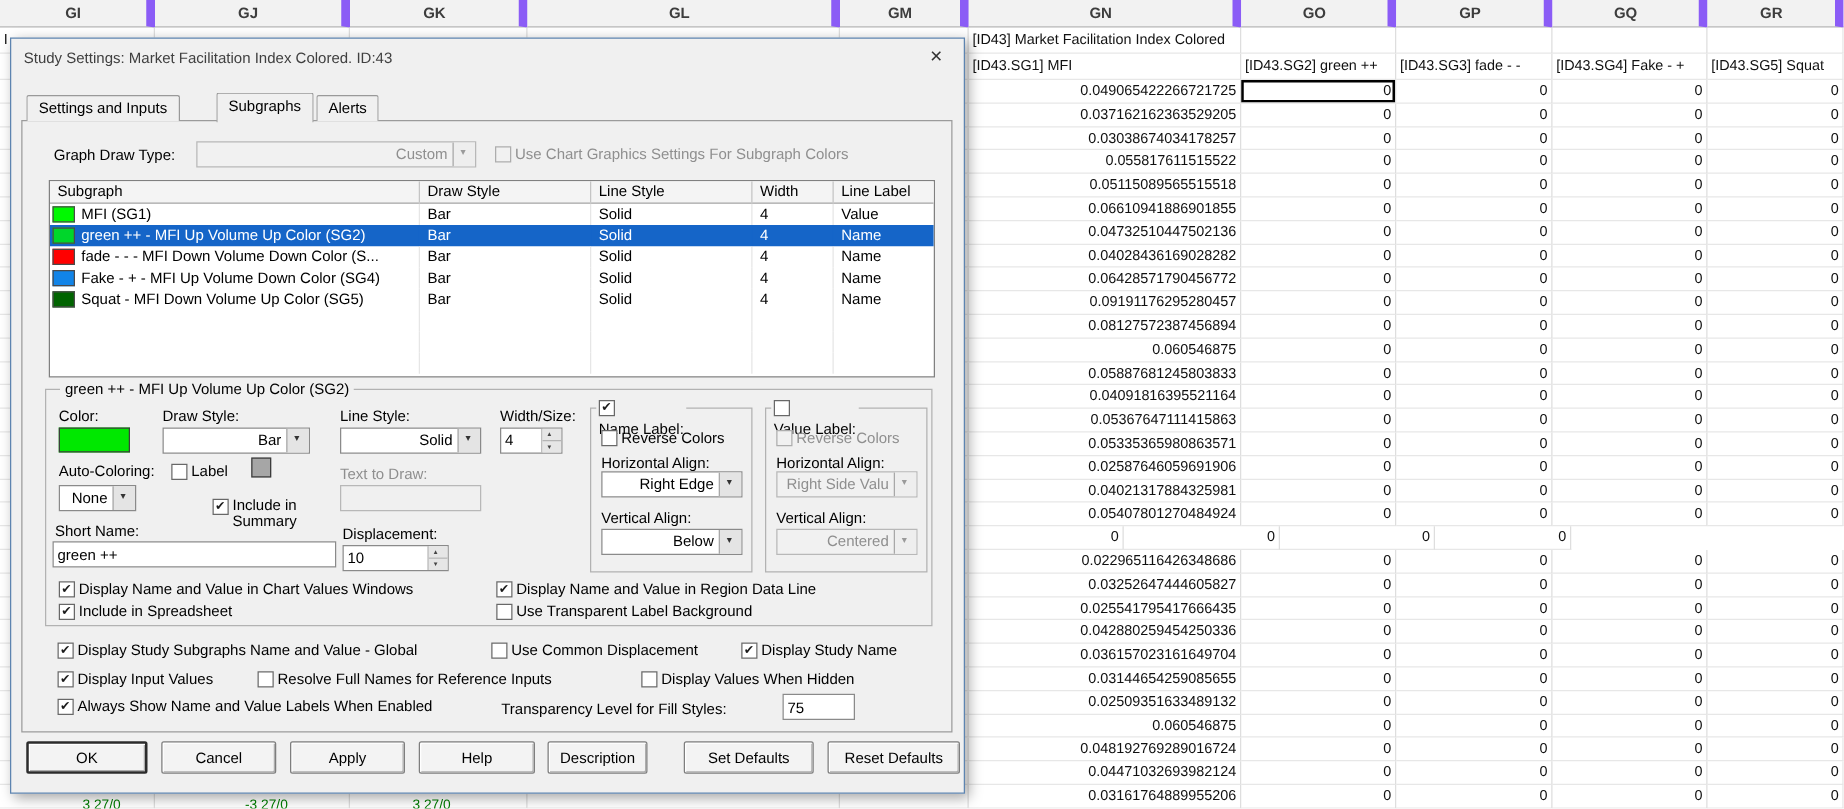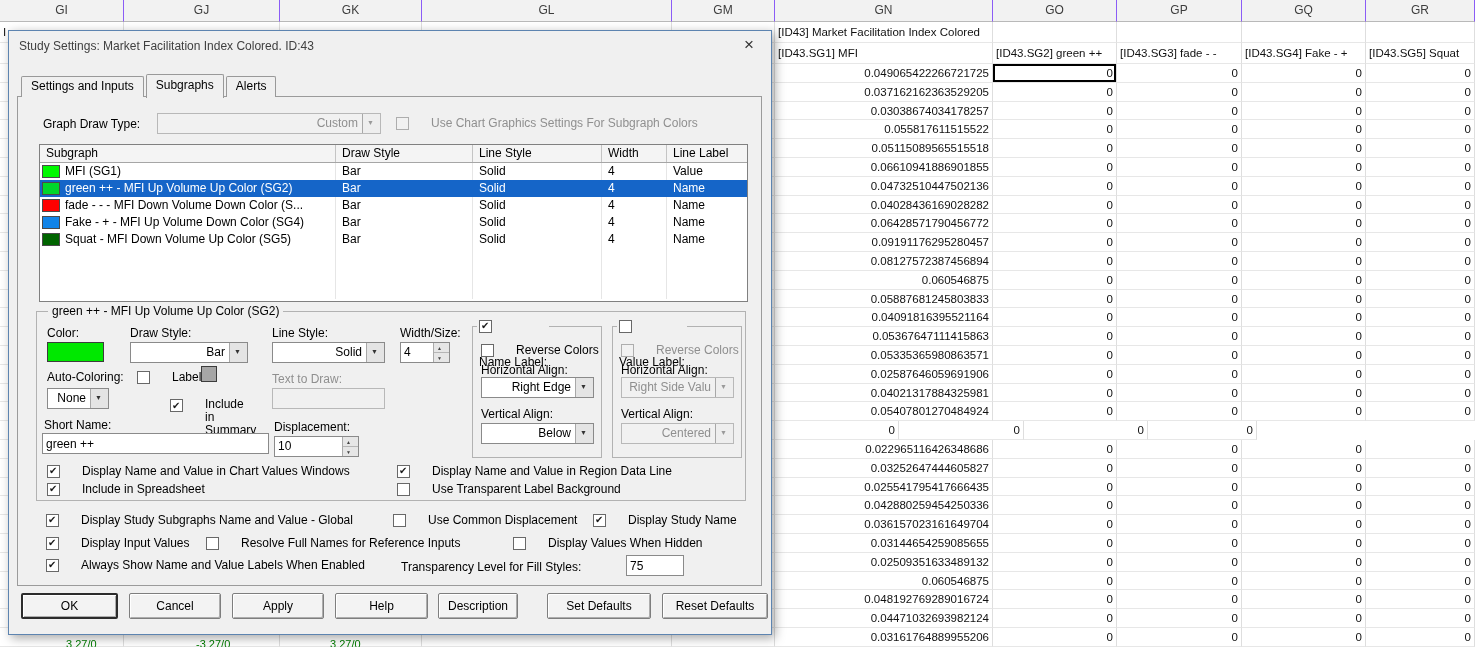--- a/index.html
+++ b/index.html
@@ -2,22 +2,22 @@
 <html><head>
 <meta charset="utf-8">
 <style>
   * { margin:0; padding:0; }
   body { font-family:"Liberation Sans", sans-serif; }
   .screen { position:relative; width:1475px; height:647px; overflow:hidden; background:#fff; }
 
   
   .sheet { position:absolute; inset:0; background:#fff; }
   .shead { display:flex; height:22px; }
-  .hcell { box-sizing:border-box; flex:none; background:#f2f2f2; border-right:1px solid #8b5cf6;
-           border-bottom:1px solid #b9b9b9; text-align:center; font-size:12px; line-height:21px; color:#3d3d3d; }
+  .hcell { box-sizing:border-box; flex:none; background:#f2f2f2; border-right:7px solid #8b5cf6;
+           border-bottom:1px solid #b9b9b9; text-align:center; font-size:12px; line-height:21px; color:#3d3d3d;font-weight:bold; }
   .srow { display:flex; }
   .srow.tall { height:21px; }
   .srow.data { height:18.8px; }
   .cell { box-sizing:border-box; flex:none; border-right:1px solid #dedede; border-bottom:1px solid #e7e7e7;
           font-size:11.5px; line-height:18px; padding:0 3px; overflow:hidden; white-space:nowrap; color:#111; }
   .tall .cell { line-height:20px; }
   .num { text-align:right; }
   .cgi{width:124px}.cgj{width:156px}.cgk{width:142px}.cgl{width:250px}.cgm{width:103px}
   .cgn{width:218px}.cgo{width:124px}.cgp{width:125px}.cgq{width:124px}.cgr{width:109px}
   .title-cell { overflow:visible; position:relative; z-index:1; }
@@ -27,21 +27,21 @@
 
   
   .dialog { position:absolute; left:8px; top:30px; width:762px; height:603px; background:#f0f0f0;
             border:1px solid #5d84b0; box-shadow:3px 3px 10px rgba(0,0,0,.35); z-index:20; font-size:12px; }
   .dlg-title { position:absolute; left:10px; top:8px; font-size:12px; color:#404040; white-space:nowrap; }
   .dlg-close { position:absolute; right:12px; top:4px; font-size:17px; color:#333; width:20px; height:20px;
                text-align:center; line-height:20px; cursor:default; }
   .tabs { position:absolute; left:12px; top:43px; height:23px; display:flex; align-items:flex-end; z-index:3; }
   .tab { height:20px; line-height:19px; padding:0 9px; background:#f0f0f0; border:1px solid #999;
          border-bottom:none; margin-right:2px; border-radius:2px 2px 0 0; white-space:nowrap; }
-  .tab.active { height:23px; line-height:21px; margin-bottom:-1px; z-index:4; position:relative; }
+  .tab.active { height:23px; line-height:21px; margin-bottom:-1px; z-index:4; position:relative;margin-left:27px; }
   .tabpage { position:absolute; left:8px; top:65px; width:745px; height:490px; border:1px solid #9b9b9b;
              background:#f0f0f0; box-sizing:border-box; z-index:0; }
   .dlg-label { position:absolute; font-size:12px; white-space:nowrap; color:#000; }
   .dlg-label.disabled { color:#8f8f8f; }
 
   .combo { position:absolute; height:21px; background:#fff; border:1px solid #8a8a8a; box-sizing:border-box; display:flex; }
   .ctxt { flex:1; font-size:12px; padding:2px 4px; white-space:nowrap; overflow:hidden;text-align:right; }
   .cbtn { width:17px; flex:none; background:#e4e4e4; border-left:1px solid #a8a8a8; position:relative; }
   .cbtn::after { content:"▼"; font-size:7px; position:absolute; left:4px; top:5px; color:#333; }
   .combo.disabled { background:#f1f1f1; border-color:#b8b8b8; }
@@ -50,21 +50,21 @@
   .combo.disabled .cbtn::after { color:#9a9a9a; }
 
   .spin { position:absolute; height:21px; background:#fff; border:1px solid #8a8a8a; box-sizing:border-box; display:flex; }
   .stxt { flex:1; font-size:12px; padding:2px 3px; }
   .sbtns { width:15px; flex:none; display:flex; flex-direction:column; border-left:1px solid #aaa; }
   .sbtns i { flex:1; background:#e6e6e6; position:relative; }
   .sbtns i + i { border-top:1px solid #b5b5b5; }
   .sbtns i.su::after { content:"▲"; font-size:5px; position:absolute; left:3px; top:2px; color:#444; font-style:normal; }
   .sbtns i.sd::after { content:"▼"; font-size:5px; position:absolute; left:3px; top:2px; color:#444; font-style:normal; }
 
-  .check { position:absolute; display:flex; gap:22px; font-size:12px; white-space:nowrap; align-items:flex-start; cursor:default; }
+  .check { position:absolute; display:flex; gap:3px; font-size:12px; white-space:nowrap; align-items:flex-start; cursor:default; }
   .cb { width:13px; height:13px; flex:none; background:#fff; border:1px solid #686868; box-sizing:border-box;
         position:relative; margin-top:1px; }
   .cb.checked::after { content:"✔"; position:absolute; left:1px; top:-1px; font-size:10px; color:#1a1a1a; }
   .check.disabled { color:#8f8f8f; }
   .check.disabled .cb { background:#f1f1f1; border-color:#adadad; }
   .check.wrap { white-space:normal; width:86px; line-height:13px; }
   .legend-check { background:#f0f0f0; padding:0 2px;flex-direction:column; }
 
   .tinput { position:absolute; height:21px; border:1px solid #8a8a8a; font-family:"Liberation Sans",sans-serif;
             font-size:12px; padding:0 3px; box-sizing:border-box; background:#fff; }

